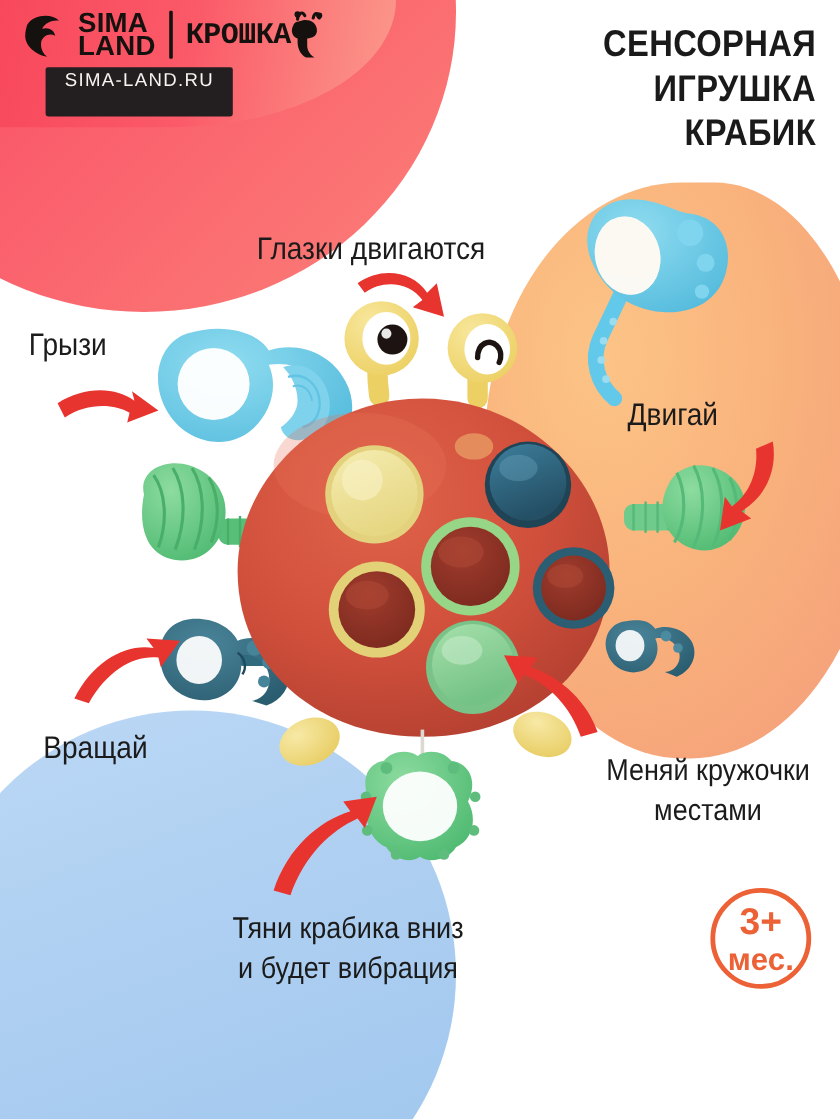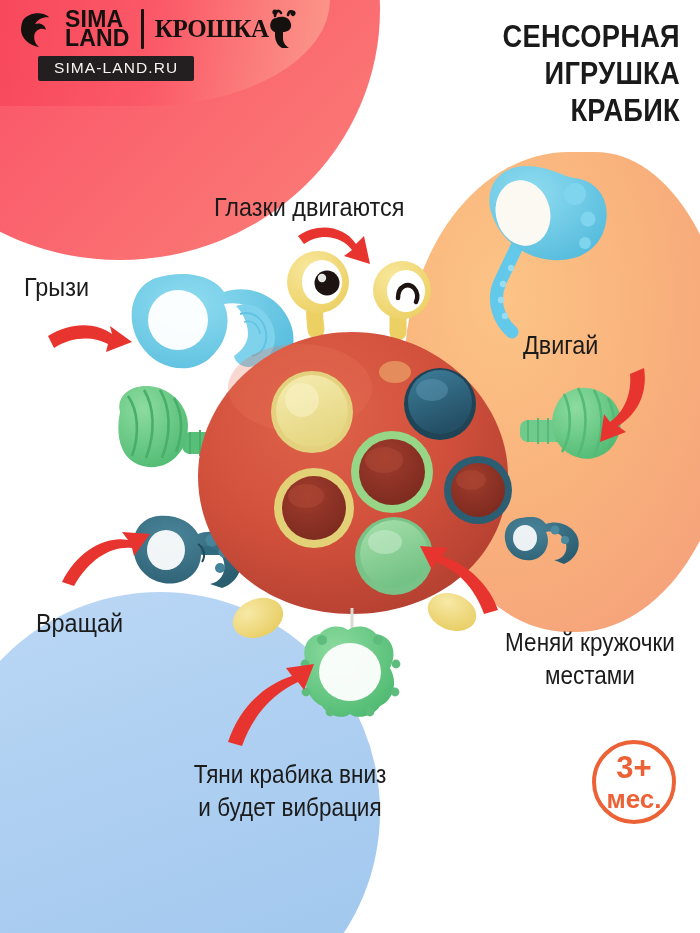--- a/index.html
+++ b/index.html
@@ -41,26 +41,26 @@
   .logo-row { position:absolute; left:16px; top:8px; display:flex; align-items:center; gap:9px; }
   .sima-mark { width:40px; height:40px; flex:0 0 40px; }
   .sima-words {
     color:#14110f; font-weight:bold; font-size:23px; line-height:19px;
     letter-spacing:.2px; font-family:"Liberation Sans", sans-serif;
   }
   .logo-divider { width:3px; height:40px; background:#14110f; border-radius:1px; margin:0 2px; }
   .kroshka { display:flex; align-items:center; }
   .kroshka-text {
     color:#14110f; font-weight:bold; font-size:25px; letter-spacing:-.4px;
-    font-family:Liberation Serif, serif;
+    font-family:Liberation Mono, monospace;
   }
   .kroshka-mark { width:30px; height:42px; margin-left:-3px; }
   .url-bar {
     position:absolute; left:38px; top:56px; background:#231f20;
-    padding:3px 16px 4px; border-radius:2px;
+    padding:3px 16px 20px; border-radius:2px;
   }
   .url-bar span { color:#f7f4f2; font-size:15.5px; letter-spacing:1.1px; }
 
   
   .title {
     position:absolute; right:20px; top:18px; width:340px; z-index:6;
     text-align:right; color:#1a1a1a;
     font-family:"Liberation Sans Narrow","Liberation Sans", sans-serif;
     font-weight:bold; font-size:31px; line-height:37px;
     letter-spacing:.3px; transform:scaleX(.88); transform-origin:right center;

